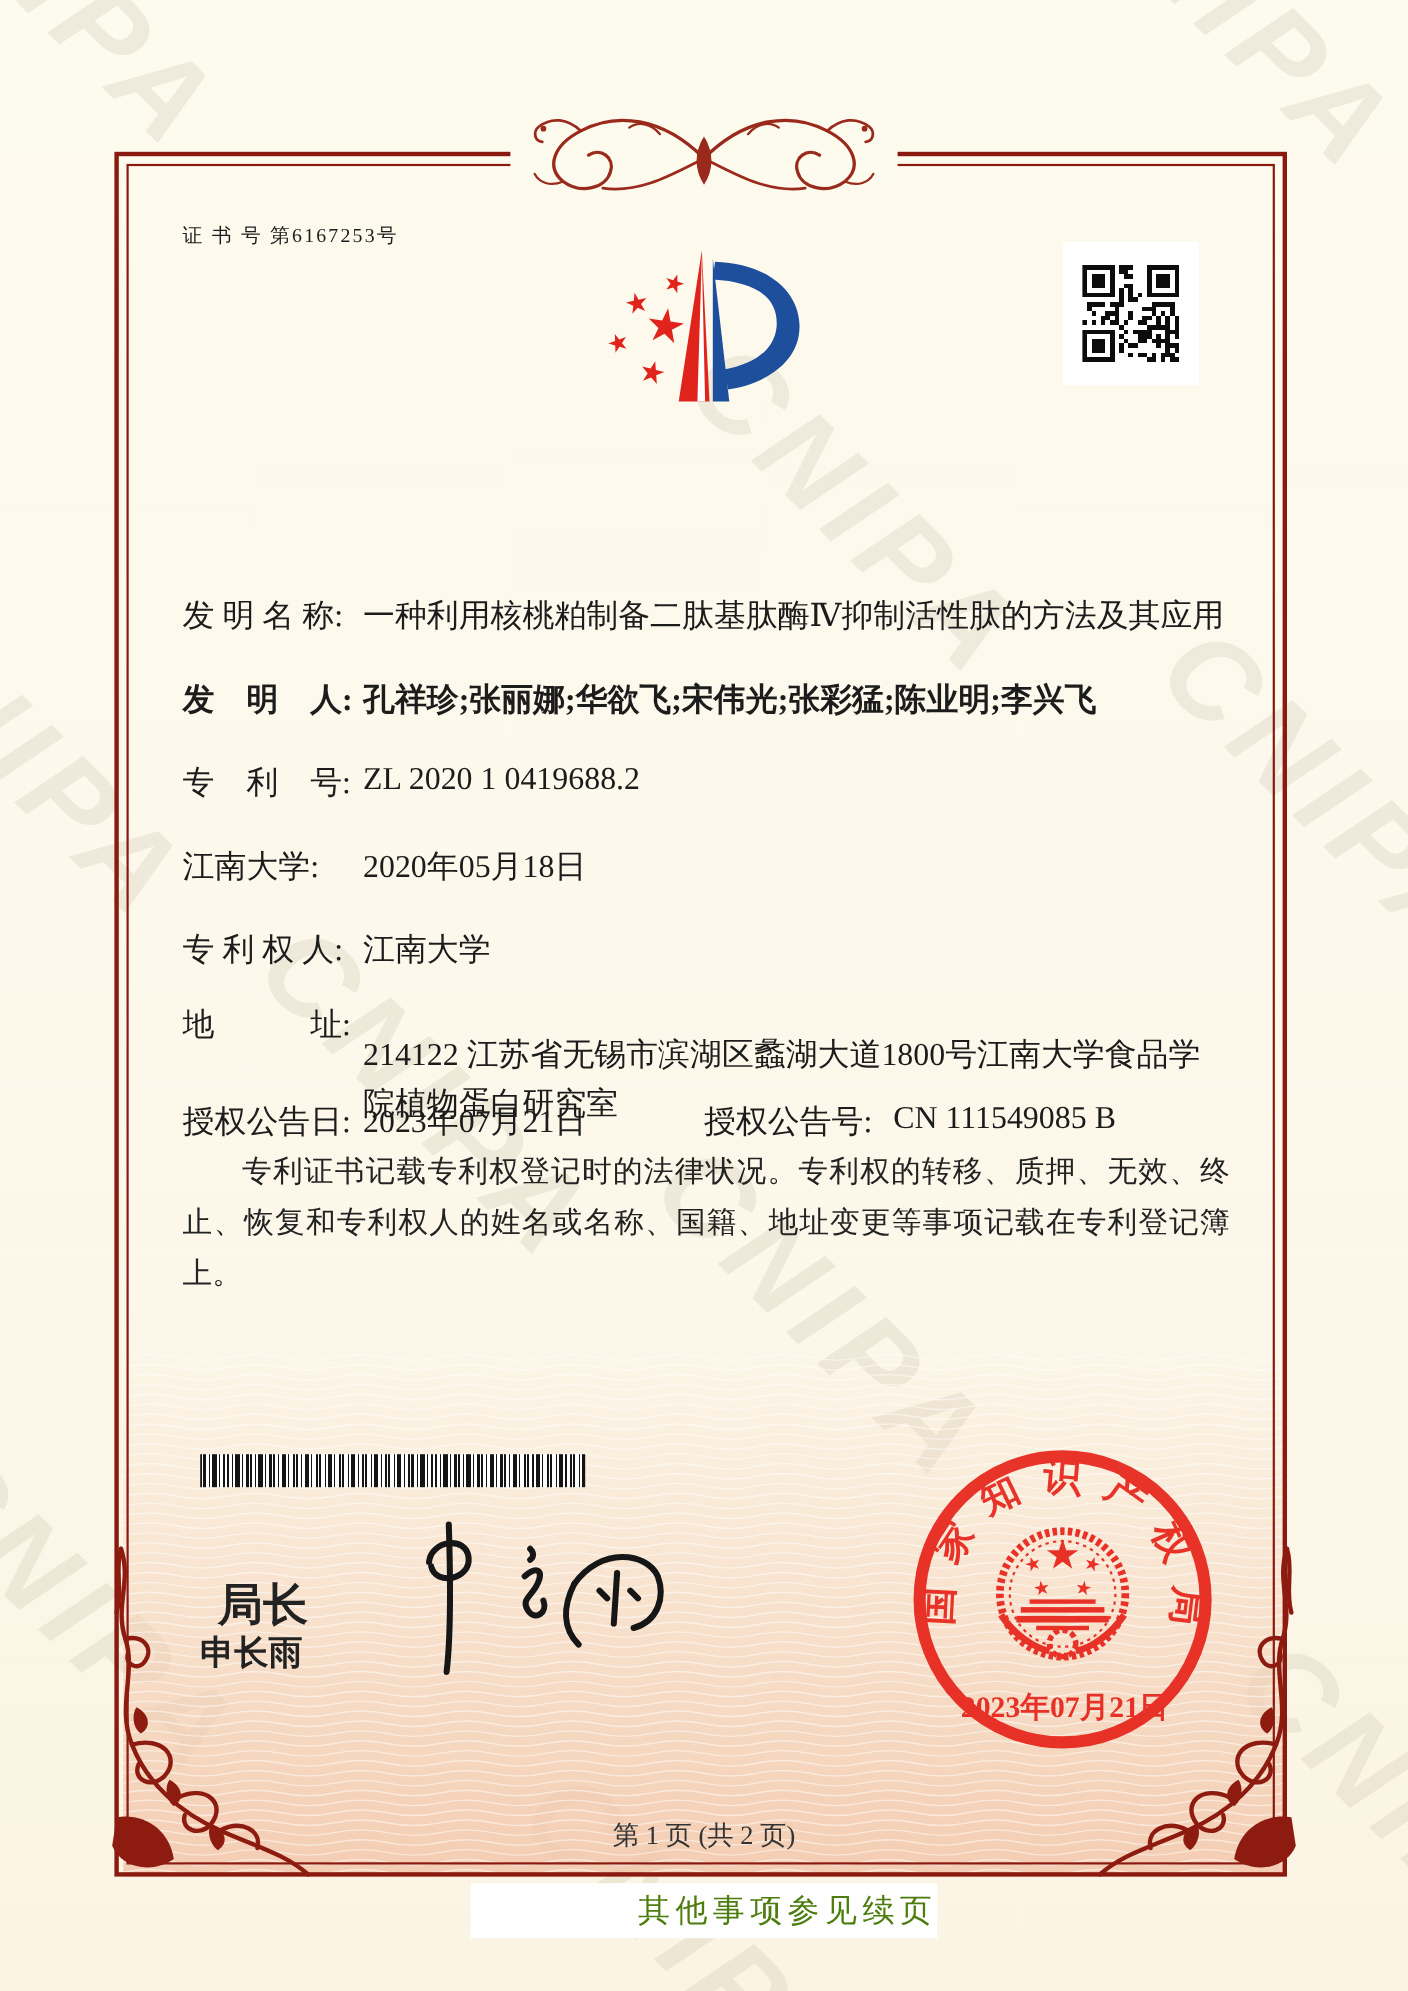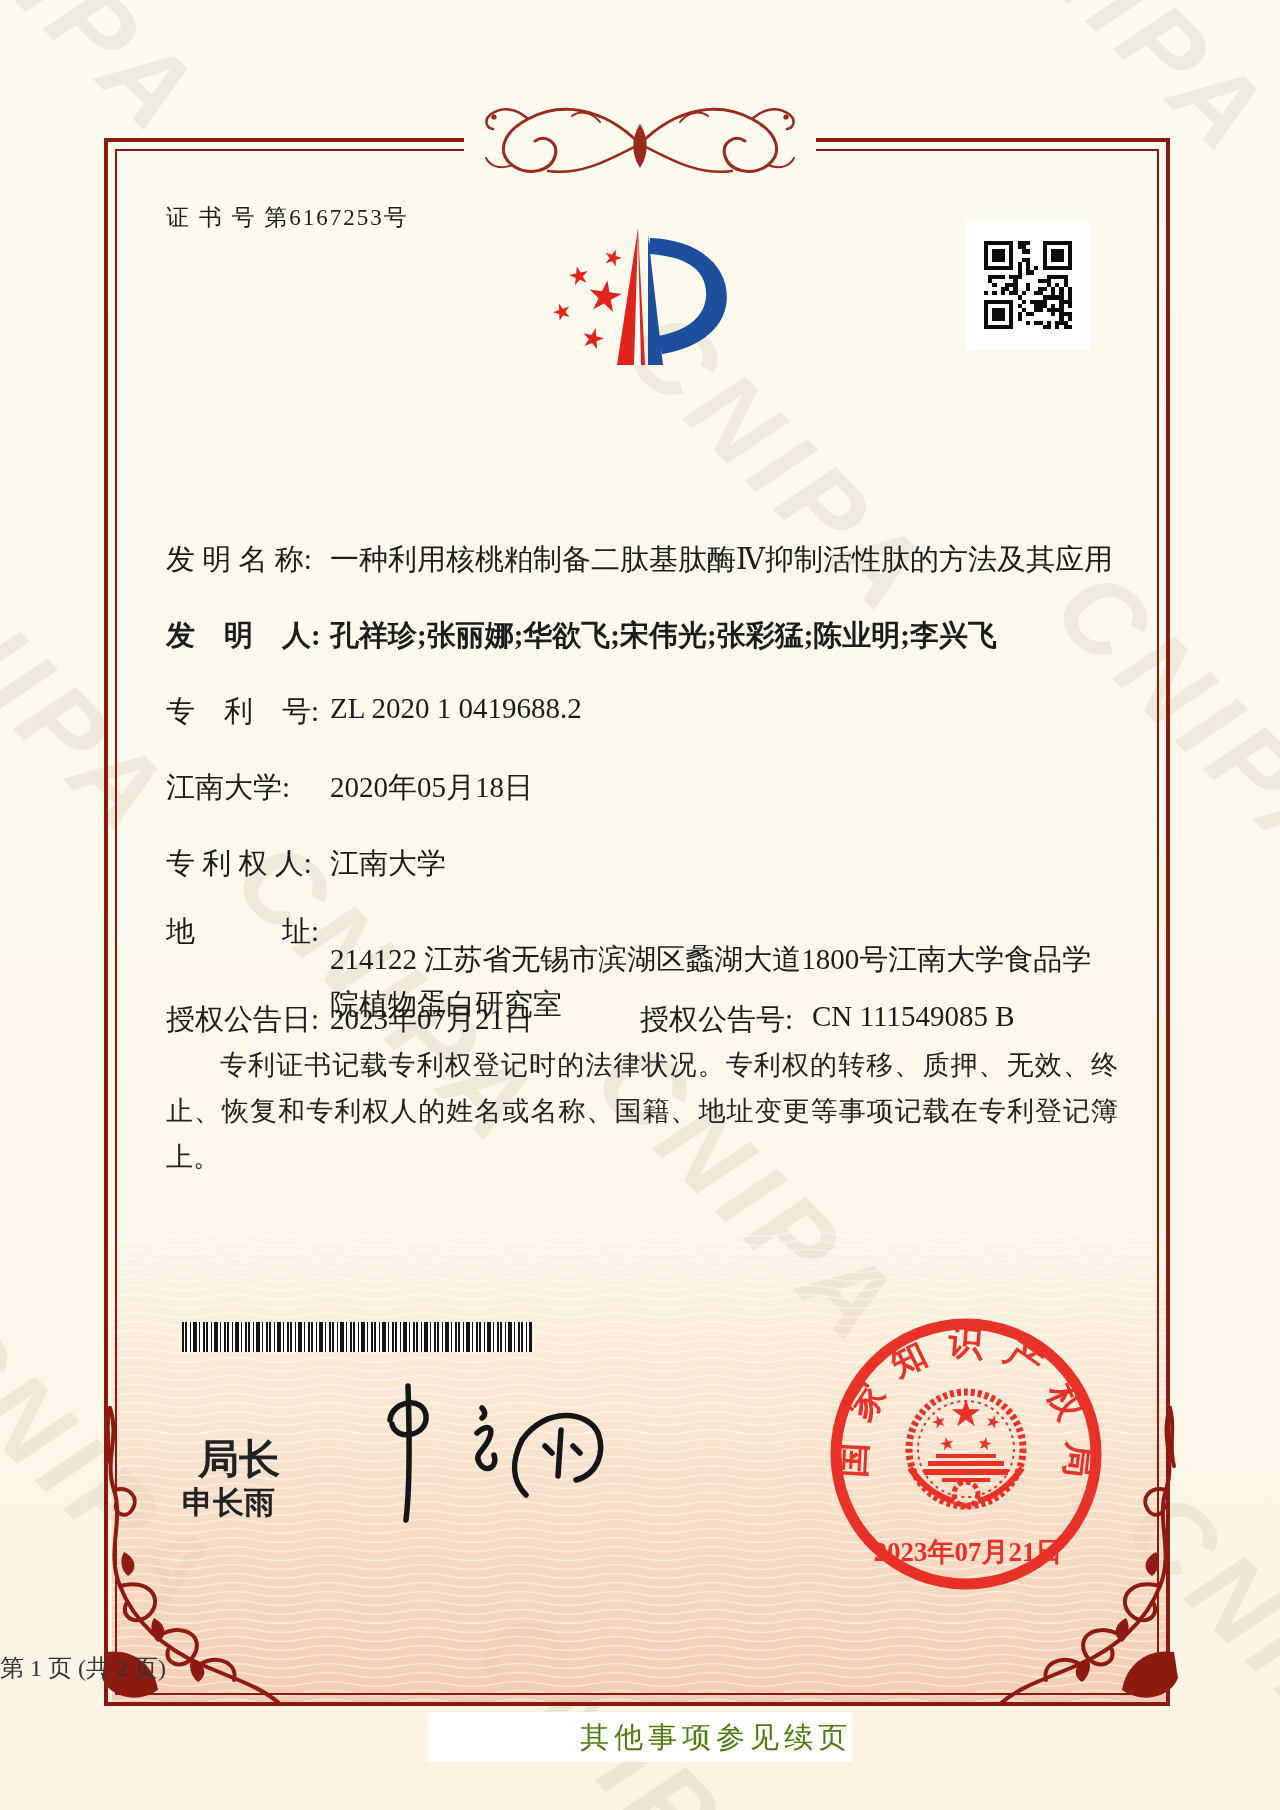--- a/index.html
+++ b/index.html
@@ -19,21 +19,21 @@
   .waveband svg{position:absolute;left:0;top:0;}
   .wave{fill:none;stroke:rgba(255,255,255,0.5);stroke-width:1.3px;}
 
   
   .frame-outer{left:104px;top:138px;width:1066px;height:1568px;border:4px solid #8a1a10;z-index:3;box-sizing:border-box;}
   .frame-inner{left:115px;top:149px;width:1044px;height:1546px;border:2px solid #8a1a10;z-index:3;box-sizing:border-box;}
 
   .ornament{z-index:4;}
 
   
-  .cert-no{left:166px;top:202px;font-size:23px;letter-spacing:2px;z-index:5;}
+  .cert-no{left:166px;top:202px;font-size:18px;letter-spacing:2px;z-index:5;}
   .logo{left:535px;top:220px;z-index:5;}
   .qr{left:966px;top:220px;width:124px;height:130px;background:#ffffff;z-index:5;}
   .qr svg{position:absolute;left:18px;top:21px;}
   .title{left:0;top:380px;width:100%;text-align:center;font-size:57px;font-weight:bold;
          letter-spacing:34px;text-indent:34px;z-index:5;}
 
   
   .row{position:absolute;left:166px;font-size:29px;z-index:5;white-space:nowrap;}
   .row .lab{display:inline-block;width:164px;white-space:nowrap;vertical-align:top;}
   .row .val{vertical-align:top;margin-top:25px;}
@@ -58,21 +58,21 @@
   
   .role{left:198px;top:1432px;font-size:41px;font-weight:600;z-index:5;
         font-family:Liberation Mono, monospace;color:#222;}
   .name{left:182px;top:1482px;font-size:31px;font-weight:600;z-index:5;
         font-family:"Liberation Sans","DejaVu Sans",sans-serif;color:#222;}
   .signature{left:362px;top:1378px;z-index:5;}
 
   .seal{left:820px;top:1308px;z-index:6;}
   .seal text{font-family:"Liberation Serif","DejaVu Serif",serif;}
 
-  .page-num{left:0;top:1652px;width:100%;text-align:left;font-size:24px;z-index:5;color:#333;}
+  .page-num{left:0;top:1652px;width:100%;text-align:center;font-size:24px;z-index:5;color:#333;}
   .note-box{left:428px;top:1712px;width:424px;height:50px;background:#ffffff;z-index:5;
             text-align:right;line-height:50px;font-size:29px;letter-spacing:5px;color:#4d7c0f;}
 </style>
 </head>
 <body>
 
 <div class="page">
 
   <svg width="0" height="0" style="position:absolute">
       <defs>

